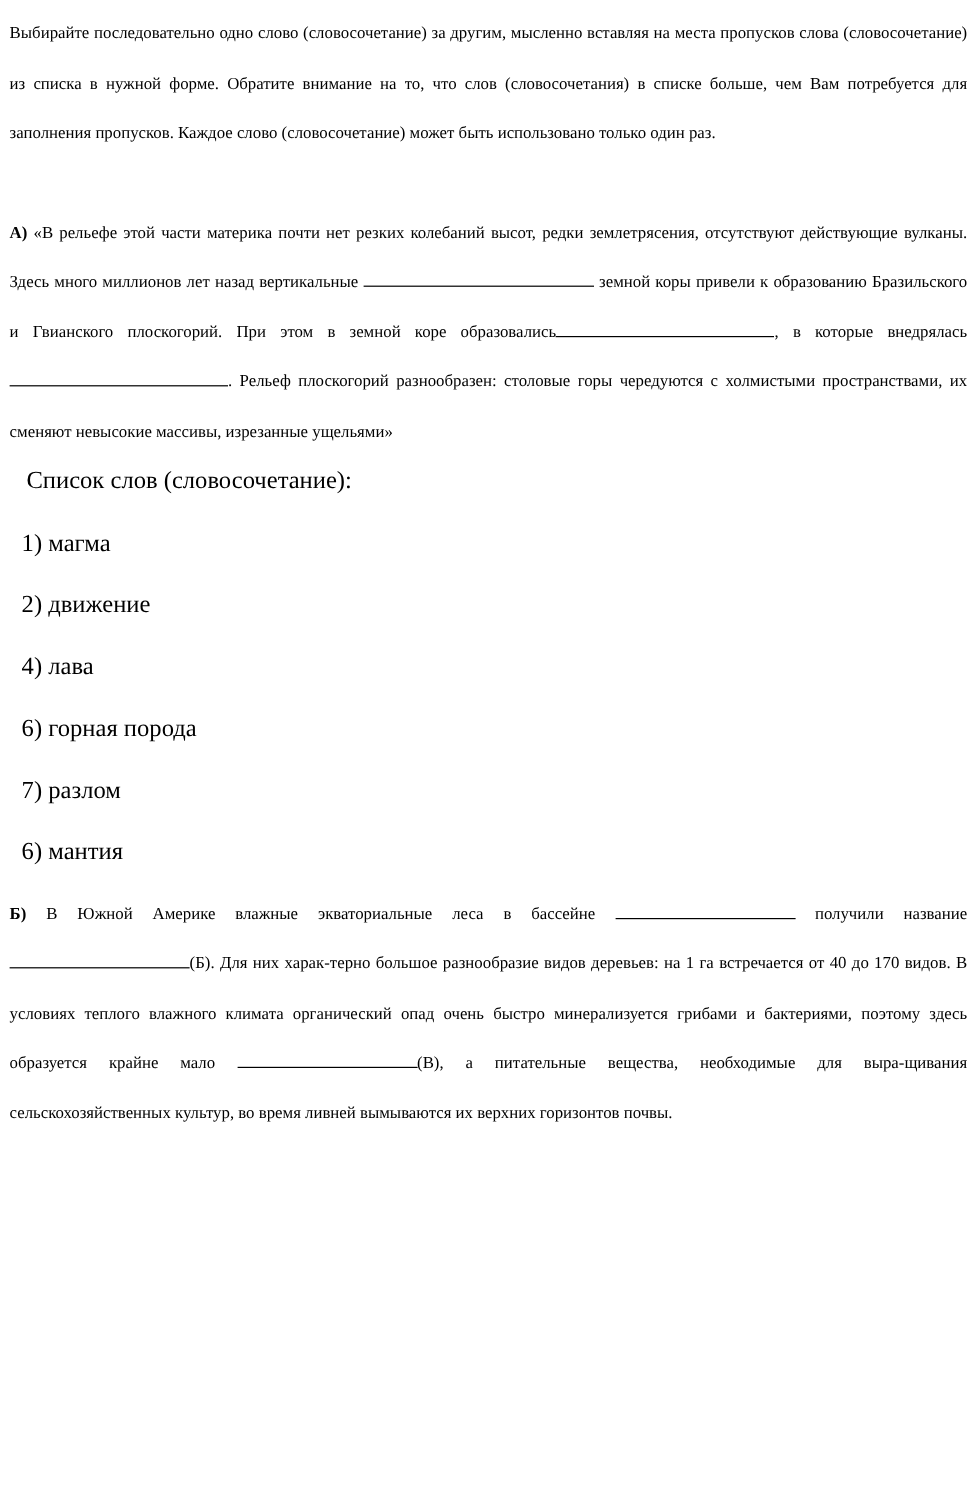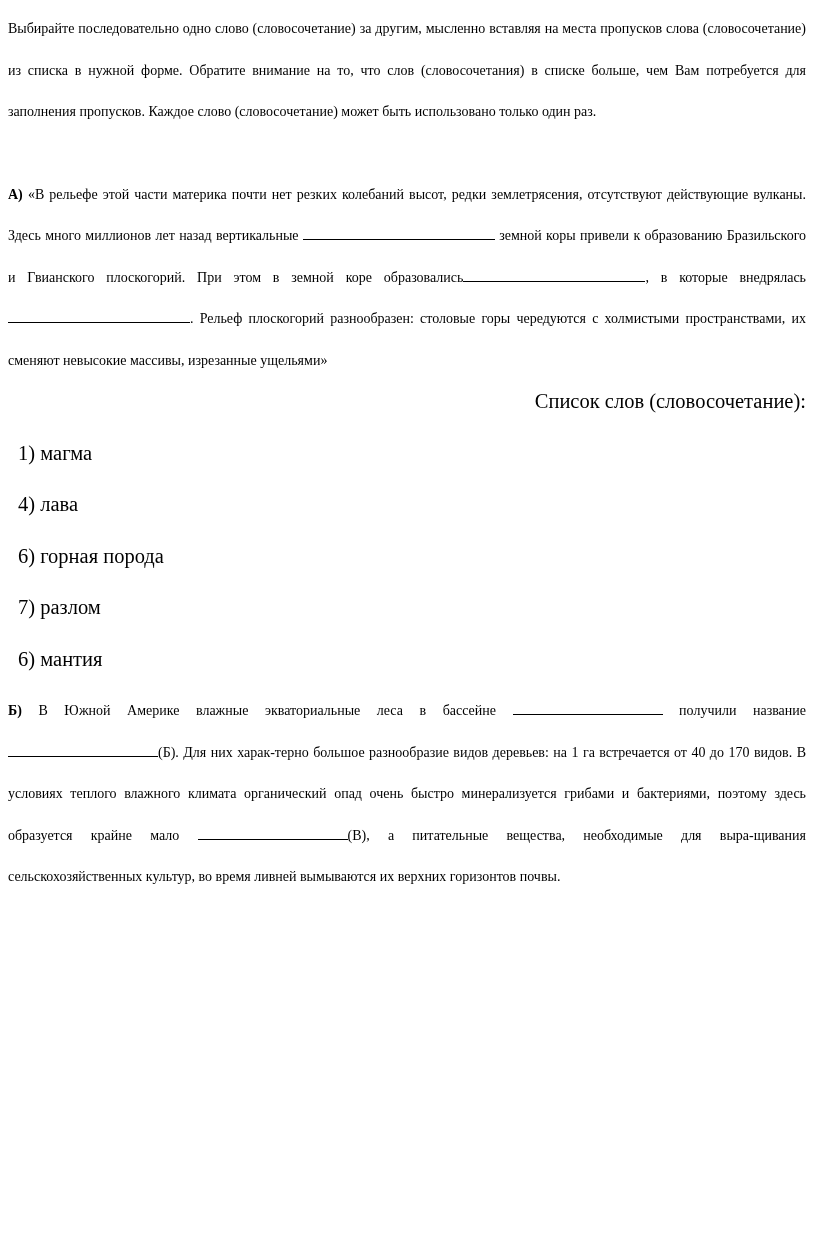--- a/index.html
+++ b/index.html
@@ -48,37 +48,38 @@
   .list-item {
     font-size: 20.5px;
     line-height: 41.5px;
     margin: 10px;
     text-align: left;
   }
   .list-head {
     font-size: 20.5px;
     line-height: 41.5px;
     margin: 0;
-    text-align: right;
+    text-align: left;
     text-indent: 14px;
   }
 </style>
 </head>
 <body>
 
 <div class="page">
 
   <p class="justify">Выбирайте последовательно одно слово (словосочетание) за другим, мысленно вставляя на места пропусков слова (словосочетание) из списка в нужной форме. Обратите внимание на то, что слов (словосочетания) в списке больше, чем Вам потребуется для заполнения пропусков. Каждое слово (словосочетание) может быть использовано только один раз.</p>
 
   <div class="spacer"></div>
 
   <p class="justify"><span class="bold">А)</span> <span>«В рельефе этой части материка почти нет резких колебаний высот, редки землетрясения, отсутствуют действующие вулканы. Здесь много миллионов лет назад вертикальные</span> <span class="blank b-long"></span> <span>земной коры привели к образованию Бразильского и Гвианского плоскогорий. При этом в земной коре образовались</span><span class="blank b-mid"></span><span>, в которые внедрялась</span> <span class="blank b-mid"></span><span>. Рельеф плоскогорий разнообразен: столовые горы чередуются с холмистыми пространствами, их сменяют невысокие массивы, изрезанные ущельями»</span></p>
 
   <p class="list-head">Список слов (словосочетание):</p>
   <p class="list-item">1) магма</p>
+  <p class="list-item">2) движение</p>
   <p class="list-item">4) лава</p>
   <p class="list-item">6) горная порода</p>
   <p class="list-item">7) разлом</p>
   <p class="list-item">6) мантия</p>
 
   <p class="justify"><span class="bold">Б)</span> <span>В Южной Америке влажные экваториальные леса в бассейне</span> <span class="blank b-short"></span> <span>получили название</span> <span class="blank b-short"></span><span>(Б). Для них харак-терно большое разнообразие видов деревьев: на 1 га встречается от 40 до 170 видов. В условиях теплого влажного климата органический опад очень быстро минерализуется грибами и бактериями, поэтому здесь образуется крайне мало</span> <span class="blank b-short"></span><span>(В), а питательные вещества, необходимые для выра-щивания сельскохозяйственных культур, во время ливней вымываются их верхних горизонтов почвы.</span></p>
 
 </div>
 
 </body></html>

